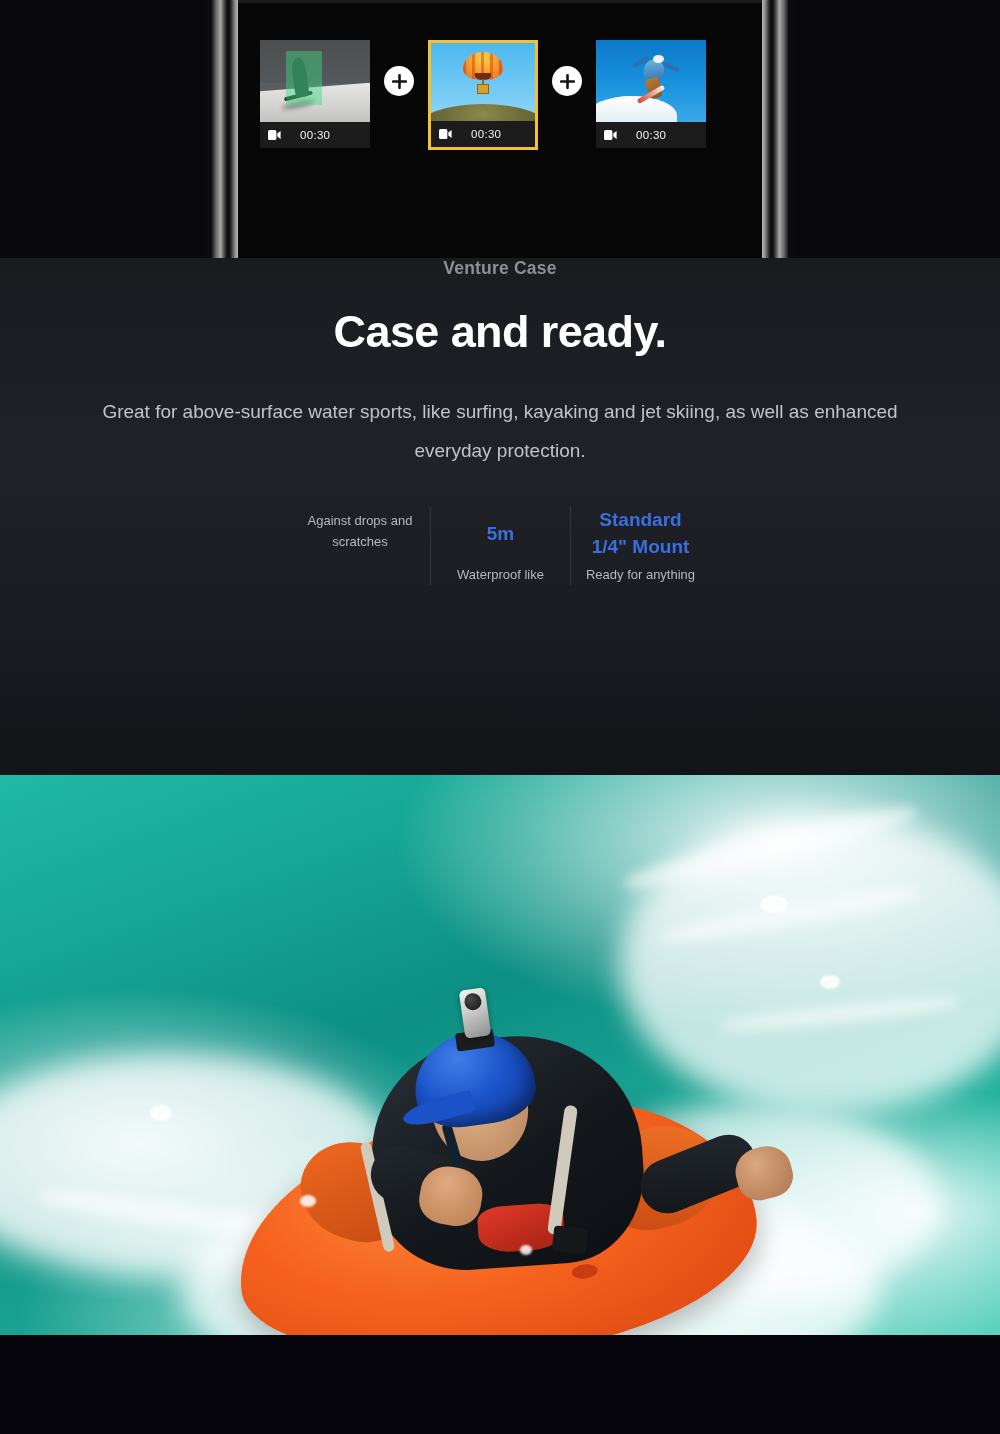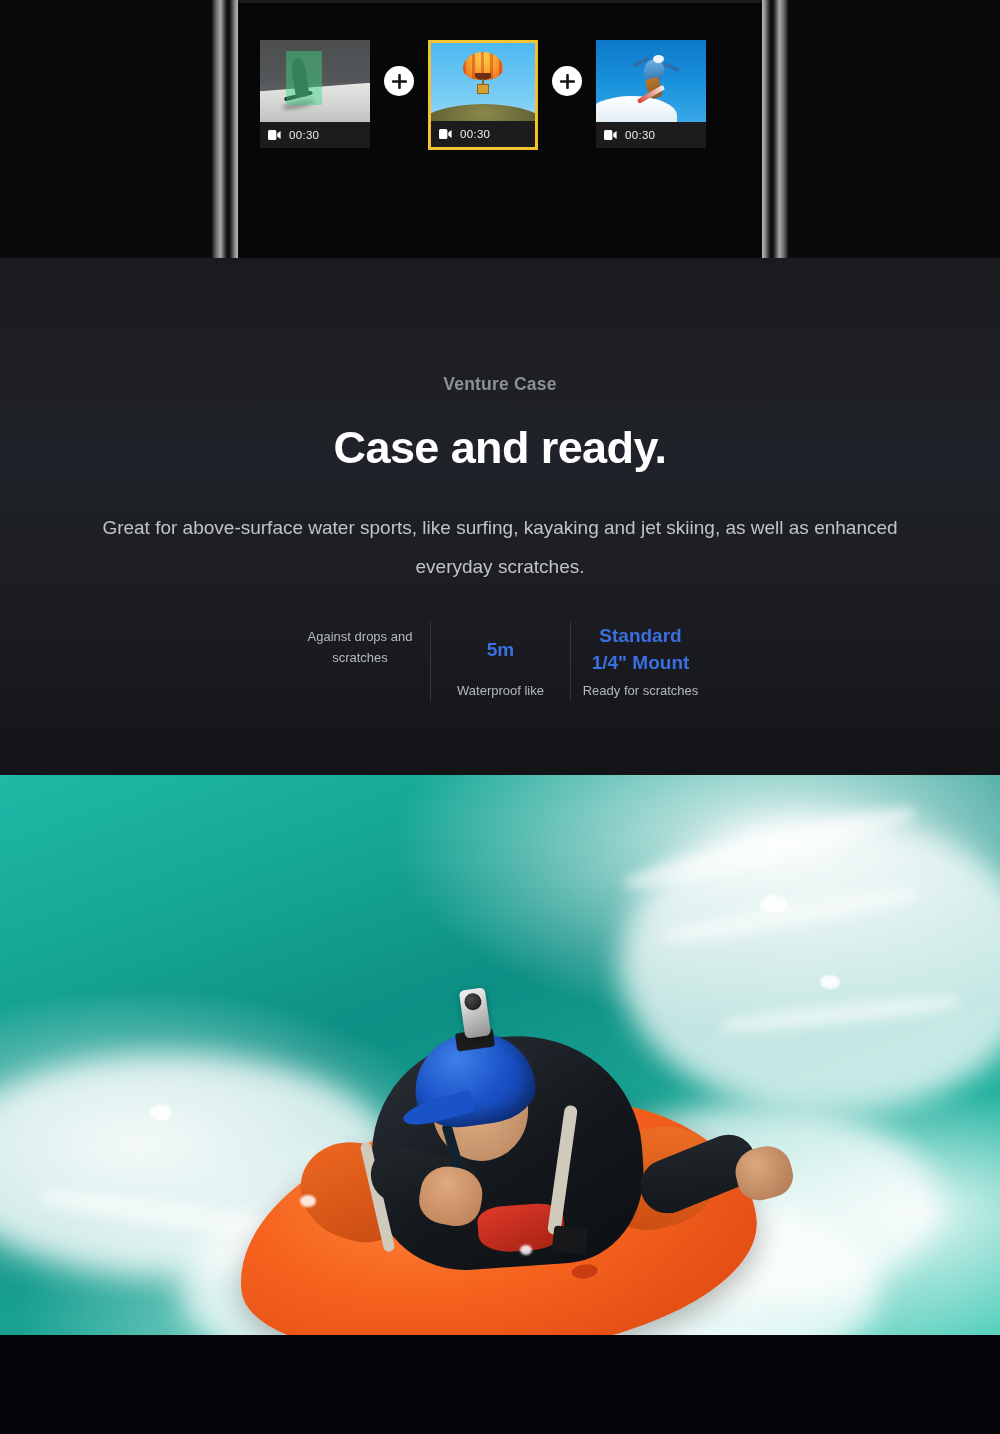--- a/index.html
+++ b/index.html
@@ -39,21 +39,21 @@
   }
   .clip{
     position:relative; width:110px; height:108px;
     background:#141414; overflow:hidden; flex:0 0 auto;
   }
   .clip.selected{ border:3px solid #f2c230; width:110px; height:110px; }
   .clip-thumb{ position:relative; width:100%; height:82px; overflow:hidden; }
   .clip.selected .clip-thumb{ height:78px; }
   .clip-meta{
     position:absolute; left:0; bottom:0; width:100%; height:26px;
-    background:#1c1c1c; display:flex; align-items:center; gap:8px; padding-left:8px;
+    background:#1c1c1c; display:flex; align-items:center; gap:19px; padding-left:8px;
   }
   .cam-icon{ display:block; }
   .clip-dur{ color:#f2f2f2; font-size:11.5px; letter-spacing:.3px; }
   .plus-btn{
     flex:0 0 auto; width:30px; height:30px; margin:26px 14px 0 14px;
     border-radius:50%; background:#fff;
     display:flex; align-items:center; justify-content:center;
   }
   .plus-btn svg{ display:block; }
 
@@ -106,21 +106,21 @@
   .s3-board{ position:absolute; left:36%; top:64%; width:27%; height:6%;
     background:linear-gradient(90deg,#d7432c,#f2f2f2); border-radius:4px; transform:rotate(-30deg); }
 
   
   .copy{
     position:relative; width:1000px; height:517px;
     background:linear-gradient(180deg,#191b1f 0%,#202229 38%,#1a1c21 72%,#131418 100%);
     text-align:center;
   }
   .eyebrow{
-    padding-top:116px; font-size:17.5px; font-weight:bold;
+    font-size:17.5px; font-weight:bold;
     color:#8d9097; letter-spacing:.2px;
   }
   .headline{
     margin-top:27px; font-size:45px; font-weight:bold; color:#ffffff;
     letter-spacing:-.6px;
   }
   .lede{
     margin:34px auto 0; width:800px; font-size:19px; line-height:39px;
     color:#c0c3c8; font-weight:400;
   }
@@ -368,33 +368,33 @@
           </div>
         </div>
 
       </div>
     </div>
   </section>
 
   <section class="copy">
     <div class="eyebrow">Venture Case</div>
     <h1 class="headline">Case and ready.</h1>
-    <p class="lede">Great for above-surface water sports, like surfing, kayaking and jet skiing, as well as enhanced everyday scratches.</p>
+    <p class="lede">Great for above-surface water sports, like surfing, kayaking and jet skiing, as well as enhanced everyday protection.</p>
 
     <div class="stats">
       <div class="stat">
         <div class="stat-label">Against drops and scratches</div>
       </div>
       <div class="stat">
         <div class="stat-value">5m</div>
         <div class="stat-label">Waterproof like</div>
       </div>
       <div class="stat">
         <div class="stat-value">Standard 1/4" Mount</div>
-        <div class="stat-label">Ready for scratches</div>
+        <div class="stat-label">Ready for anything</div>
       </div>
     </div>
   </section>
 
   <section class="photo">
     <div class="water"></div>
     <div class="foam-a"></div>
       <div class="foam-b"></div>
       <div class="foam-c"></div>
       <div class="foam-d"></div>

